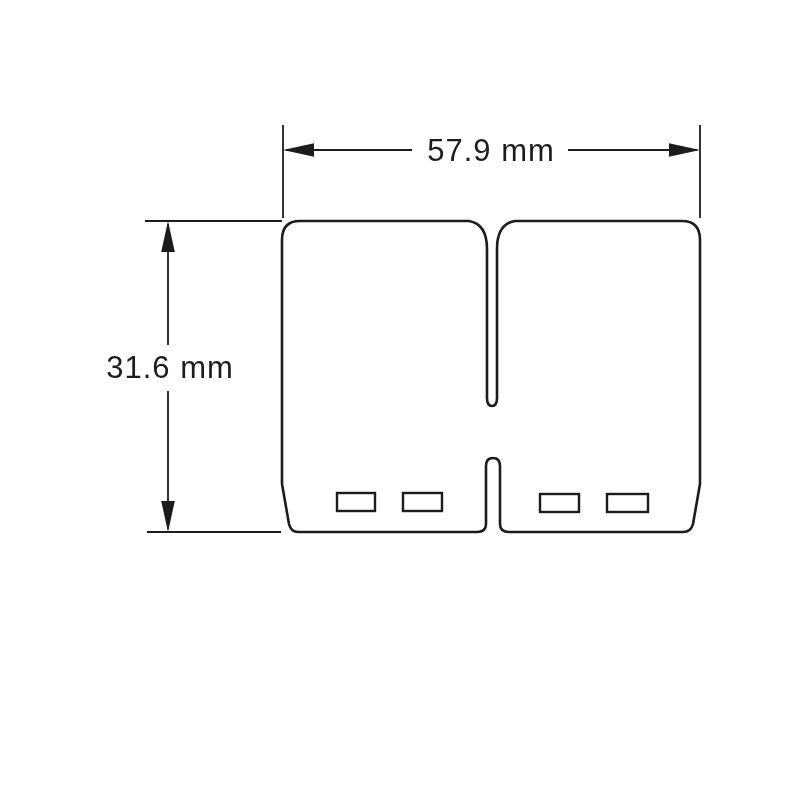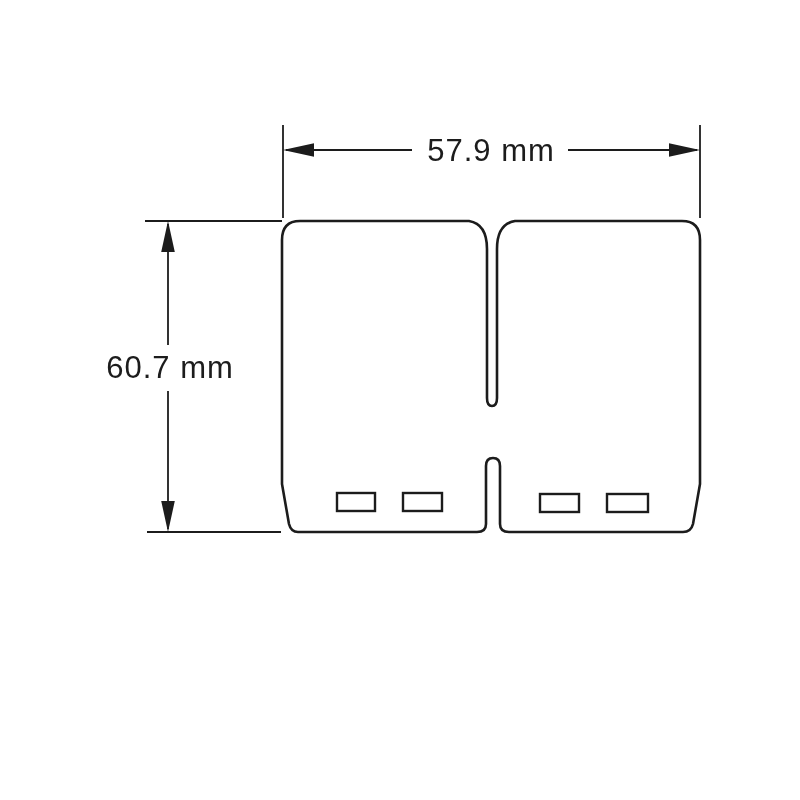--- a/index.html
+++ b/index.html
@@ -117,16 +117,16 @@
       <line class="dimline" x1="147" y1="532" x2="281" y2="532"></line>
       <line class="dimline" x1="168" y1="224" x2="168" y2="345"></line>
       <line class="dimline" x1="168" y1="391" x2="168" y2="529"></line>
       <polygon class="arrow" points="168,221 161.2,252 174.8,252"></polygon>
       <polygon class="arrow" points="168,532 161.2,501 174.8,501"></polygon>
     </g>
   </svg>
 
   <div class="dim-label" style="left:406px; top:133px;">57.9 mm</div>
 
-  <div class="dim-label" style="left:85px; top:350px;">60.7 mm</div>
+  <div class="dim-label" style="left:85px; top:350px;">31.6 mm</div>
 
 
 </div>
 
 </body></html>

